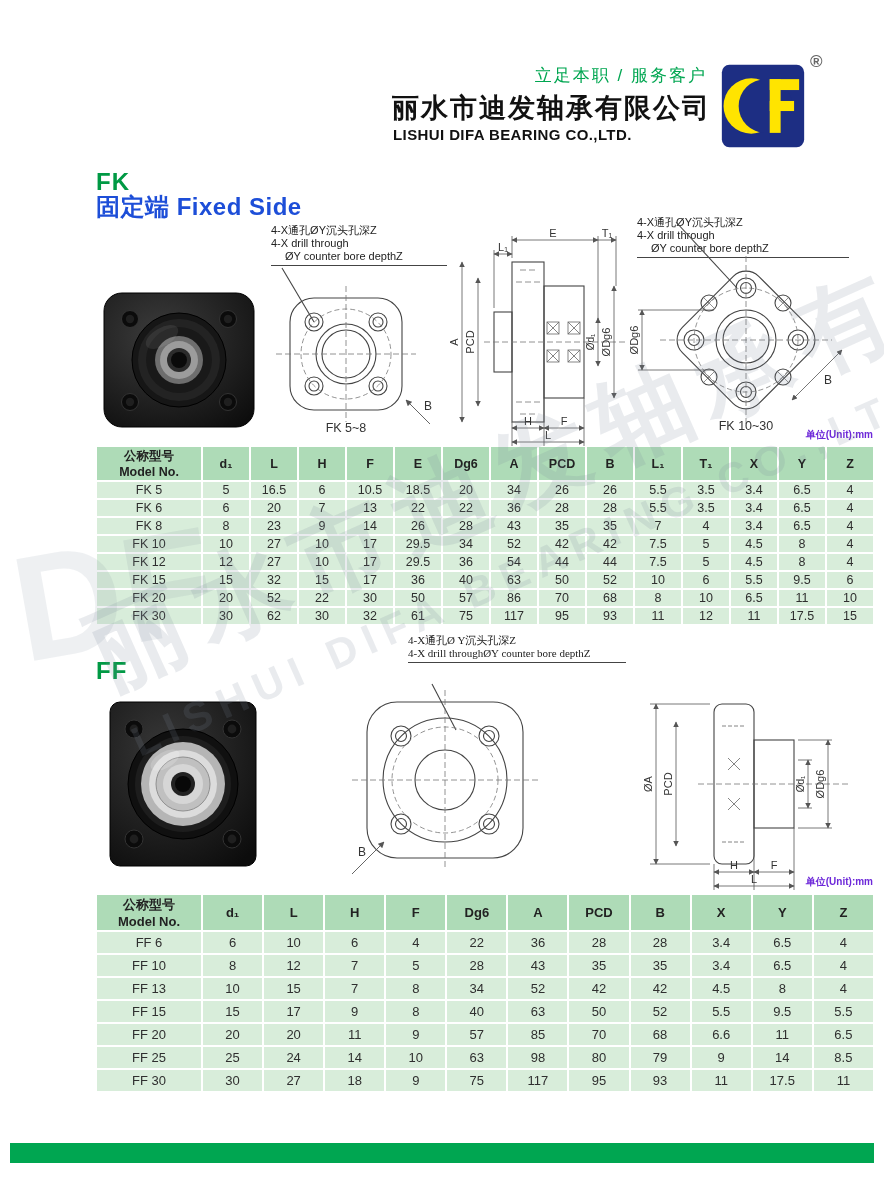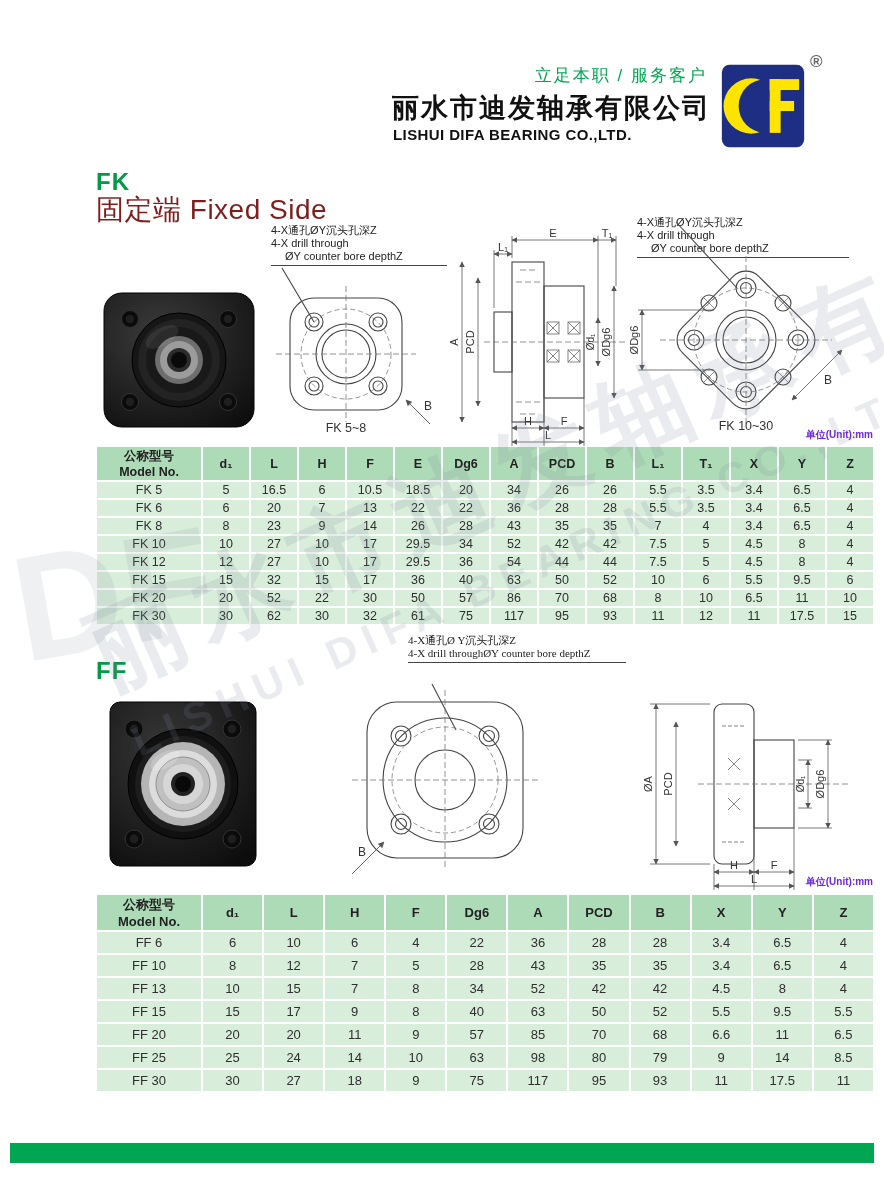--- a/index.html
+++ b/index.html
@@ -7,21 +7,21 @@
         font-family:"Liberation Sans",sans-serif;color:#222;}
   .abs{position:absolute;}
   
   .slogan{top:64px;right:177px;font-size:17px;font-weight:normal;letter-spacing:2px;color:#00a651;white-space:nowrap;}
   .company-zh{left:392px;top:90px;font-size:27px;font-weight:bold;letter-spacing:2px;color:#111;white-space:nowrap;}
   .company-en{left:393px;top:126px;font-size:15px;font-weight:bold;letter-spacing:0.4px;color:#111;white-space:nowrap;}
   .logo{left:721px;top:64px;width:84px;height:84px;}
   .regmark{left:810px;top:52px;font-size:17px;color:#666;font-weight:bold;}
   
   .sec-code{font-size:24px;font-weight:bold;color:#009944;letter-spacing:1px;}
-  .sec-title{font-size:28px;font-weight:normal;color:#7f1d1d;letter-spacing:0.5px;}
+  .sec-title{font-size:24px;font-weight:bold;color:#1d4ed8;letter-spacing:0.5px;}
   #fk-code{left:96px;top:168px;}
   #fk-title{left:96px;top:191px;}
   #ff-code{left:96px;top:657px;}
   #ff-title{left:96px;top:681px;}
   
   .anno{font-size:11px;line-height:13px;color:#222;border-bottom:1px solid #444;padding-bottom:2px;}
   .anno div{white-space:nowrap;}
   .anno .ind{padding-left:14px;}
   #fk-anno-front{left:271px;top:224px;width:176px;}
   #fk-anno-diamond{left:637px;top:216px;width:212px;}

